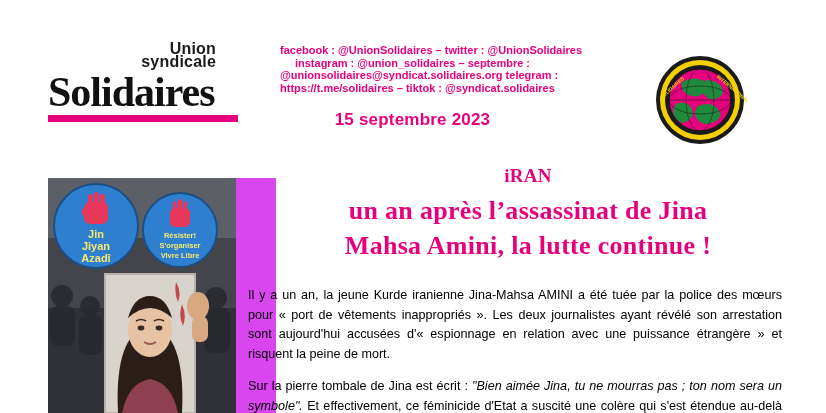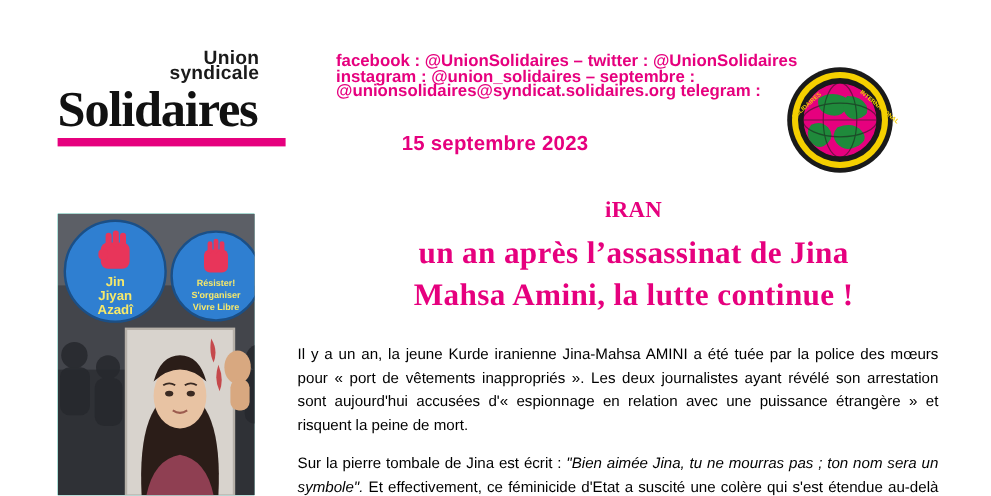--- a/index.html
+++ b/index.html
@@ -56,21 +56,21 @@
   }
 
   
   .contact {
     position: absolute;
     left: 280px;
     top: 44px;
     width: 265px;
     text-align: center;
     color: #e6007e;
-    font-size: 14px;
+    font-size: 11px;
     line-height: 12.5px;
     font-weight: 700;
   }
   .contact div { white-space: nowrap; }
 
   .issue-date {
     position: absolute;
     left: 280px;
     top: 110px;
     width: 265px;
@@ -107,24 +107,24 @@
     line-height: 35px;
     letter-spacing: .3px;
   }
   .title-line.first { font-size: 19px; }
 
   
   .photo {
     position: absolute;
     left: 48px;
     top: 178px;
-    width: 164px;
+    width: 228px;
     height: 235px;
     overflow: hidden;
-    background: #5eead4;
+    background: #d946ef;
   }
   .photo svg { display: block; }
 
   
   .body-col {
     position: absolute;
     left: 248px;
     top: 286px;
     width: 534px;
     font-size: 12.6px;
@@ -146,20 +146,21 @@
       <span>syndicale</span>
     </div>
     <div class="logo-word">Solidaires</div>
     <div class="logo-underline"></div>
   </div>
 
   <div class="contact">
     <div>facebook : @UnionSolidaires – twitter : @UnionSolidaires</div>
     <div>instagram : @union_solidaires – septembre :</div>
     <div>@unionsolidaires@syndicat.solidaires.org  telegram :</div>
+    <div>https://t.me/solidaires – tiktok : @syndicat.solidaires</div>
   </div>
 
   <div class="issue-date">15 septembre 2023</div>
 
   <div class="globe">
     <svg width="100" height="96" viewBox="0 0 100 96" xmlns="http://www.w3.org/2000/svg">
       <circle cx="50" cy="48" r="44" fill="#1a1a1a"></circle>
       <circle cx="50" cy="48" r="40" fill="#f5d000"></circle>
       <circle cx="50" cy="48" r="35" fill="#1a1a1a"></circle>
       <circle cx="50" cy="48" r="31" fill="#e6007e"></circle>

